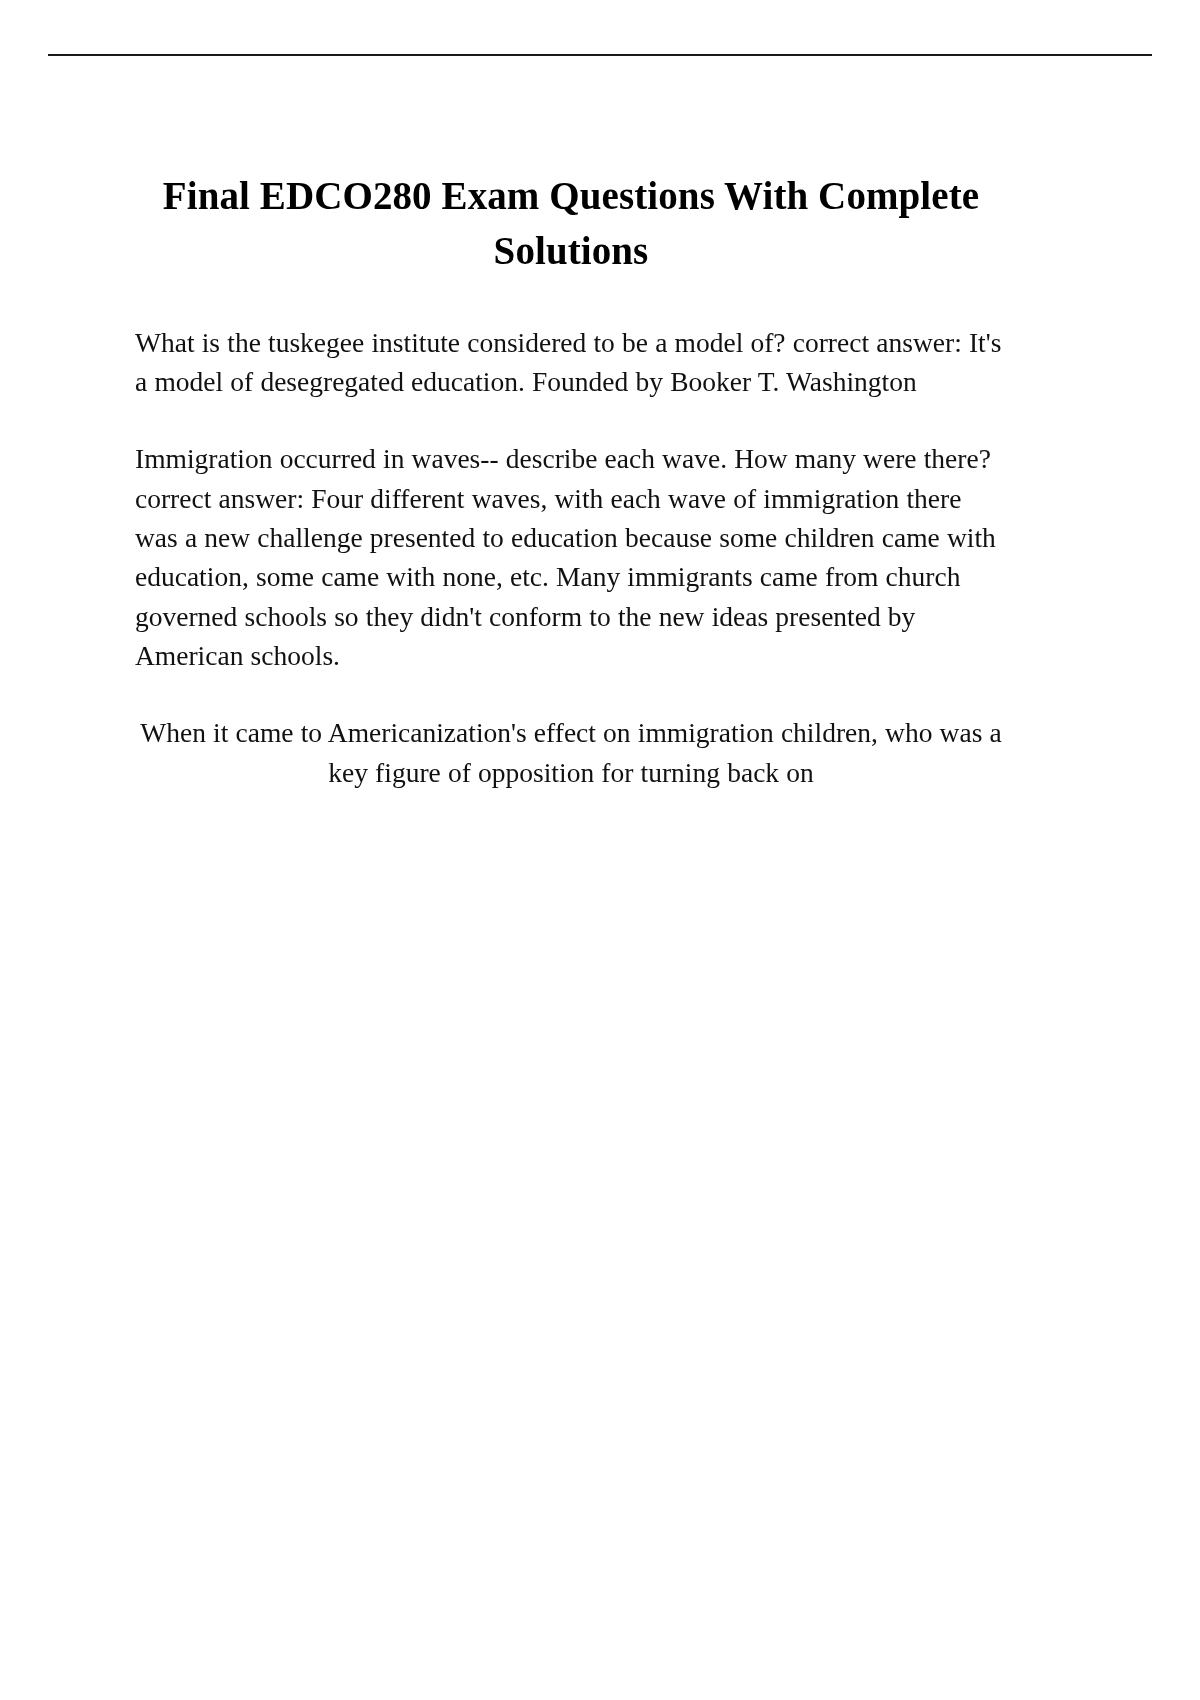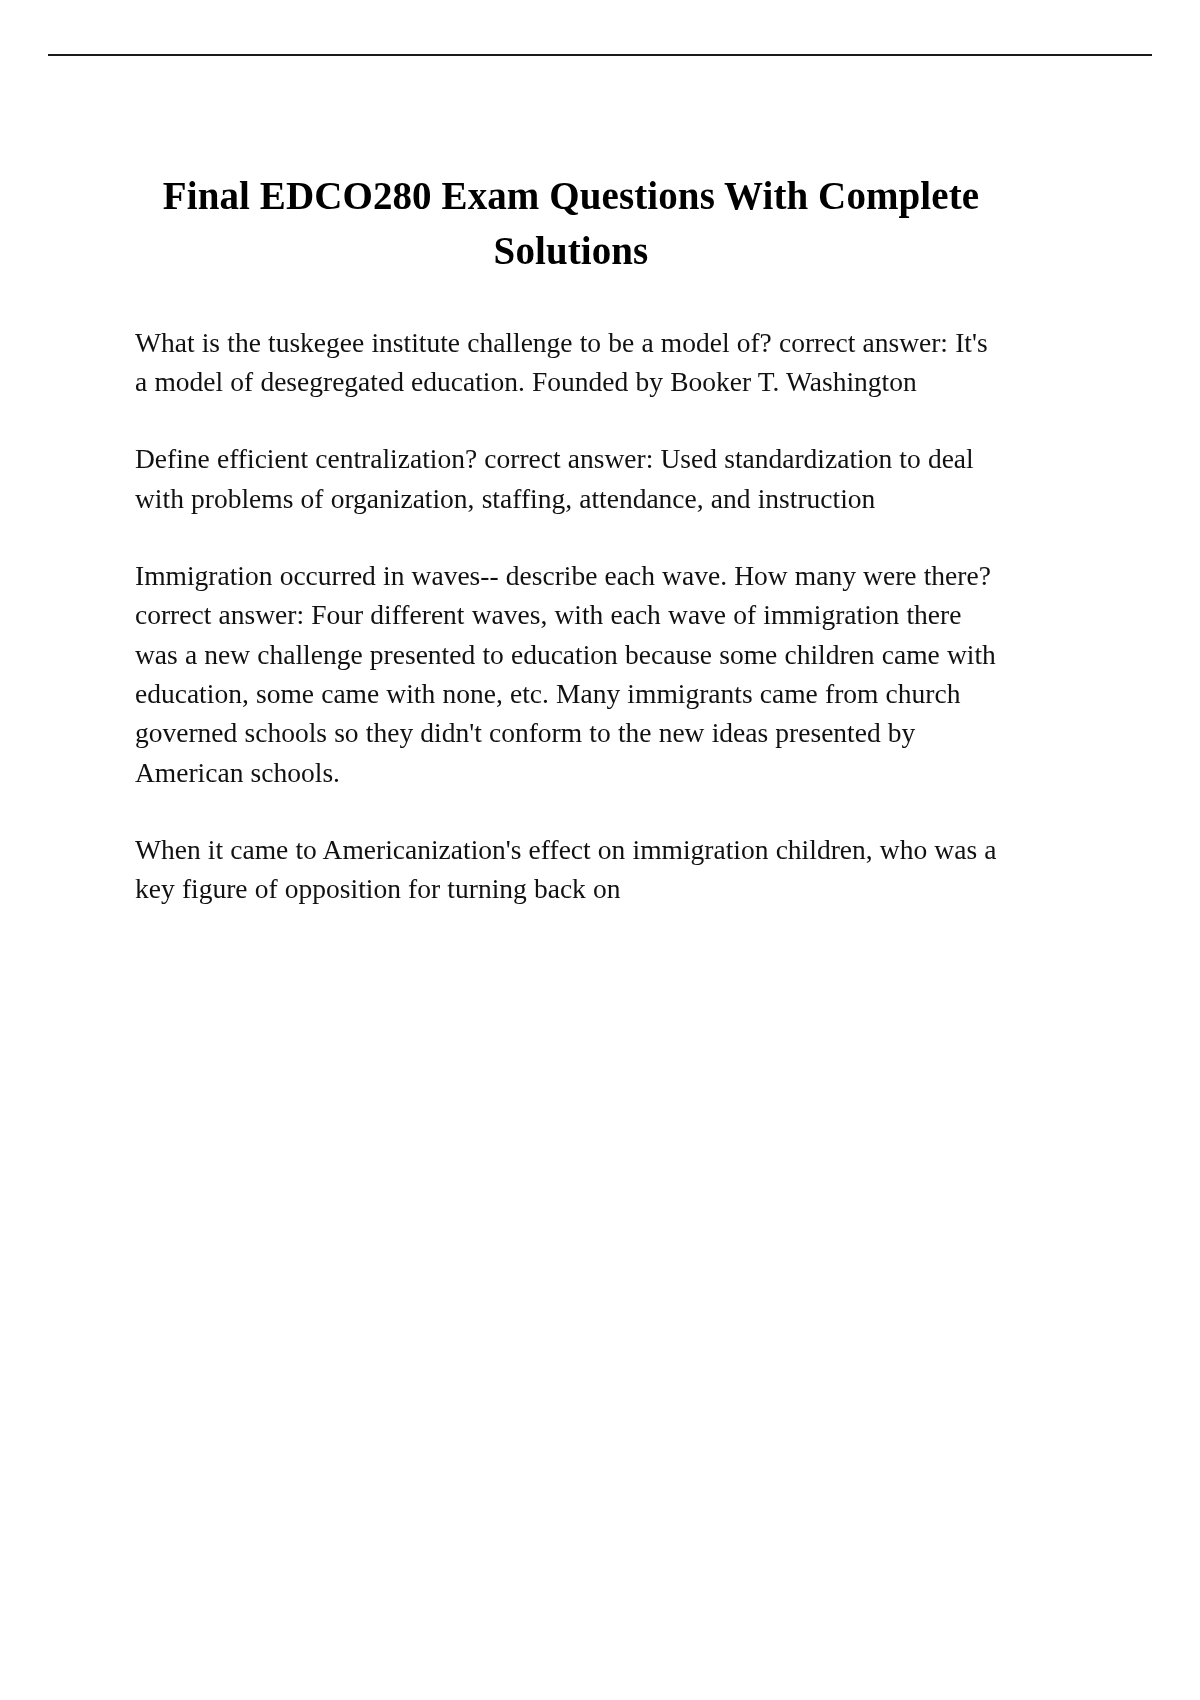--- a/index.html
+++ b/index.html
@@ -51,36 +51,35 @@
     list-style: none;
   }
   .qa-block {
     font-size: 27.5px;
     line-height: 1.43;
     text-align: left;
     margin: 0 0 38px 0;
     word-spacing: 0.3px;
     color: #111;
   }
-  .qa-block:last-child { margin-bottom: 0; }
+  .qa-block:last-child { margin-bottom: 0; text-align: center; }
 </style>
 </head>
 <body>
 
 <div class="page">
 
   <div class="rule rule-top"></div>
 
   <div class="content">
 
     <h1 class="doc-title">Final EDCO280 Exam Questions With Complete Solutions</h1>
 
     <div class="qa-list">
-      <p class="qa-block">What is the tuskegee institute challenge to be a model of? correct answer:  It's a model of desegregated education. Founded by Booker T. Washington</p>
-      <p class="qa-block">Define efficient centralization? correct answer:  Used standardization to deal with problems of organization, staffing, attendance, and instruction</p>
+      <p class="qa-block">What is the tuskegee institute considered to be a model of? correct answer:  It's a model of desegregated education. Founded by Booker T. Washington</p>
       <p class="qa-block">Immigration occurred in waves-- describe each wave. How many were there? correct answer:  Four different waves, with each wave of immigration there was a new challenge presented to education because some children came with education, some came with none, etc. Many immigrants came from church governed schools so they didn't conform to the new ideas presented by American schools.</p>
       <p class="qa-block">When it came to Americanization's effect on immigration children, who was a key figure of opposition for turning back on</p>
     </div>
 
   </div>
 
   <div class="rule rule-bottom"></div>
 
 </div>
 

